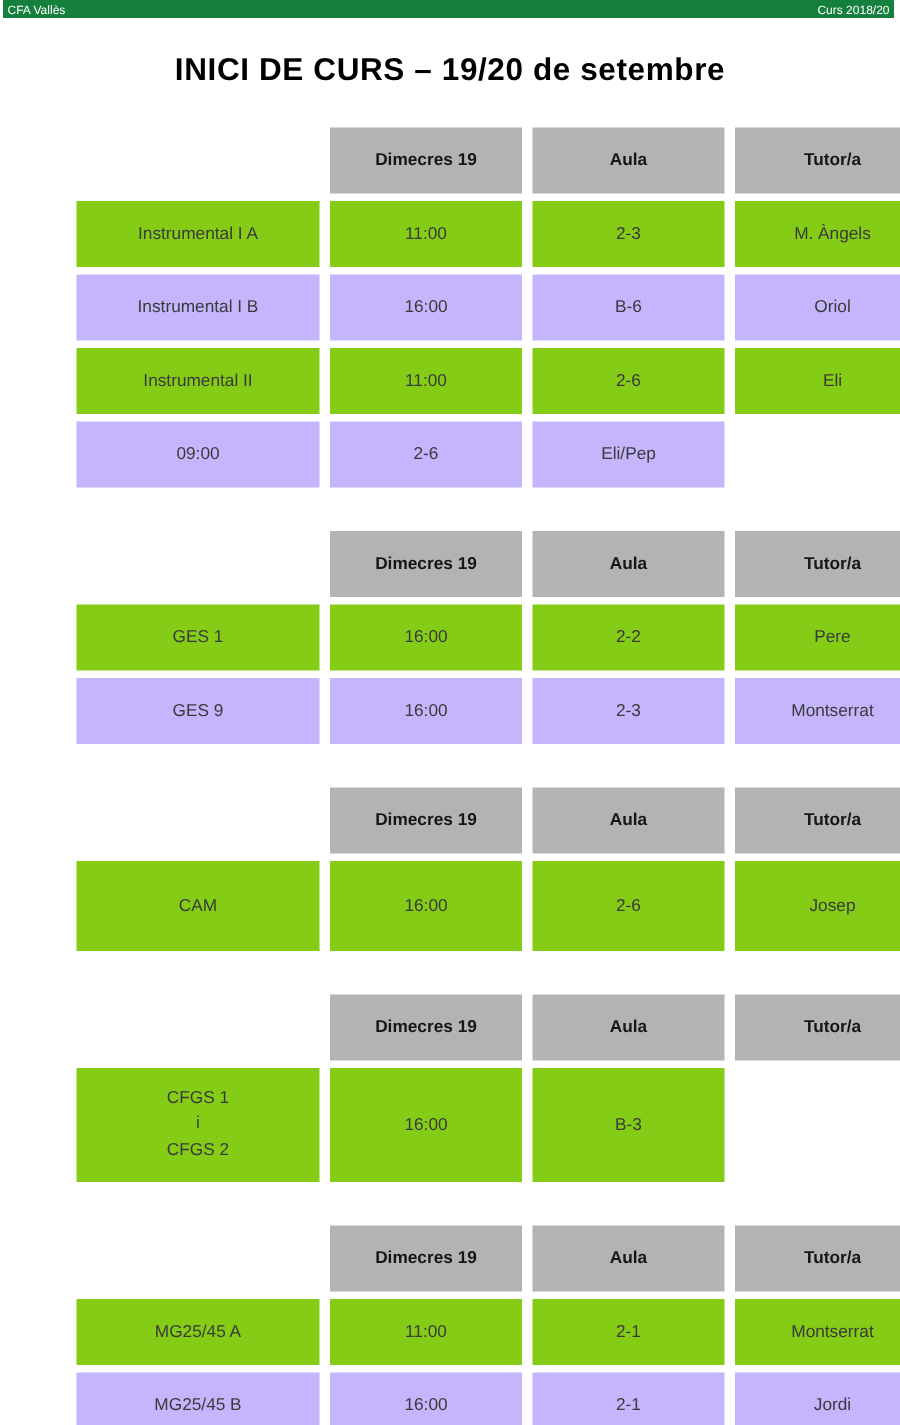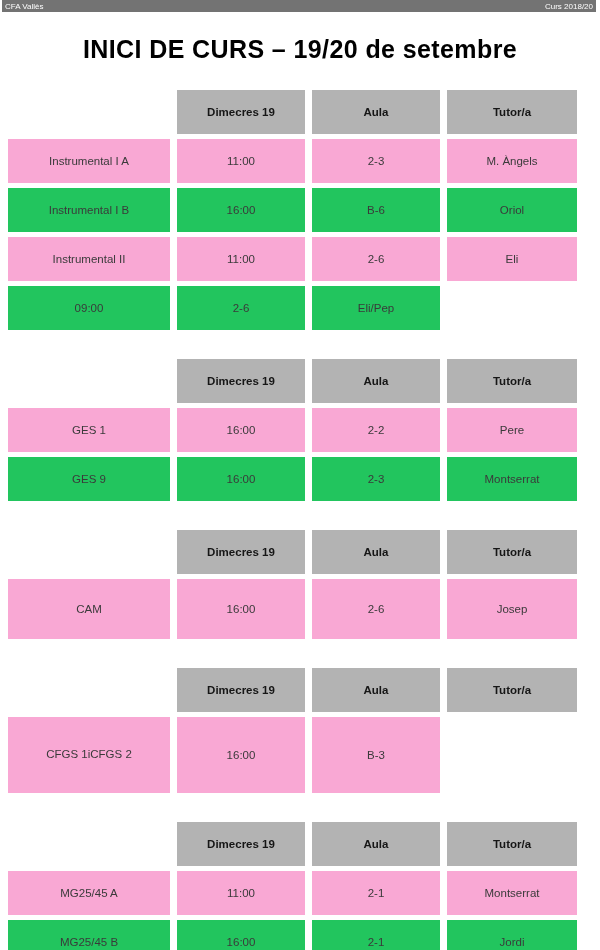--- a/index.html
+++ b/index.html
@@ -6,65 +6,66 @@
   html, body { width: 600px; background: #ffffff; }
   body {
     height: 950px;
     font-family: "Liberation Sans", sans-serif;
     color: #3a3a3a;
     overflow: hidden;
   }
   .topbar {
     margin: 0 4px 0 2px;
     height: 12px;
-    background: #737373;
+    background: #15803d;
     color: #ffffff;
     display: flex;
     justify-content: space-between;
     align-items: center;
     font-size: 8px;
     padding: 0 3px;
   }
   .title {
     margin-top: 23px;
     text-align: center;
-    font-size: 25px;
+    font-size: 21px;
     font-weight: bold;
     letter-spacing: 0.4px;
     color: #000000;
   }
   .tables { margin: 26px 0 0 8px; width: 569px; }
   .grid {
     display: grid;
     grid-template-columns: 162px 128px 128px 130px;
     gap: 5px 7px;
     margin-bottom: 29px;
+    margin-left: 43px;
   }
   .grid:last-child { margin-bottom: 0; }
   .cell {
     min-height: 44px;
     display: flex;
     align-items: center;
     justify-content: center;
     text-align: center;
     font-size: 11.5px;
     color: #3a3a3a;
   }
   .head {
     background: #b3b3b3;
     font-weight: bold;
     color: #161616;
     min-height: 43px;
   }
   .corner { background: transparent; }
-  .light { background: #f9a8d4; }
-  .dark  { background: #22c55e; }
+  .light { background: #84cc16; }
+  .dark  { background: #c4b5fd; }
   .tall  { min-height: 60px; }
   .xtall { min-height: 76px; }
-  .stack { display: flex; line-height: 1.5; }
+  .stack { display: flex; flex-direction: column; line-height: 1.5; }
 </style>
 </head>
 <body>
 
 <div class="page">
 
   <div class="topbar">
     <span>CFA Vallès</span>
     <span>Curs 2018/20</span>
   </div>

